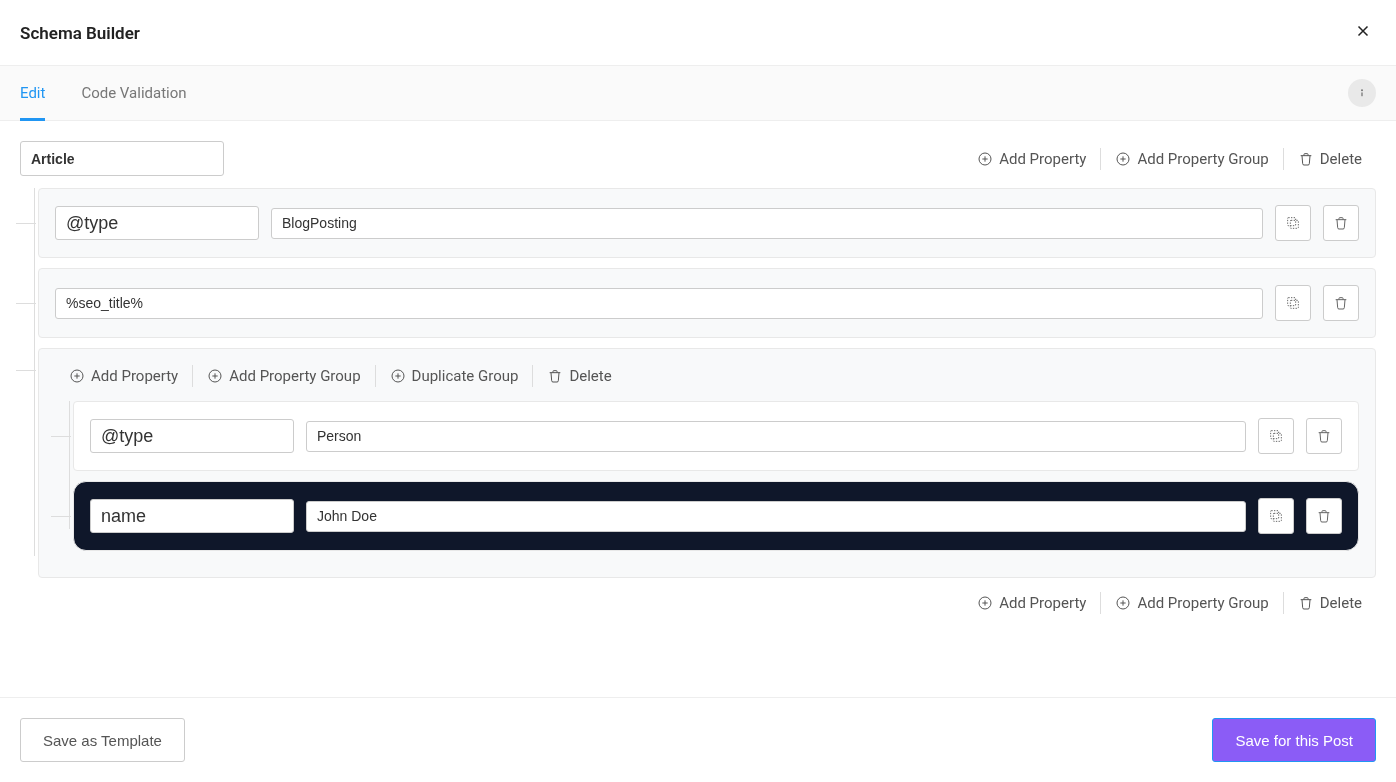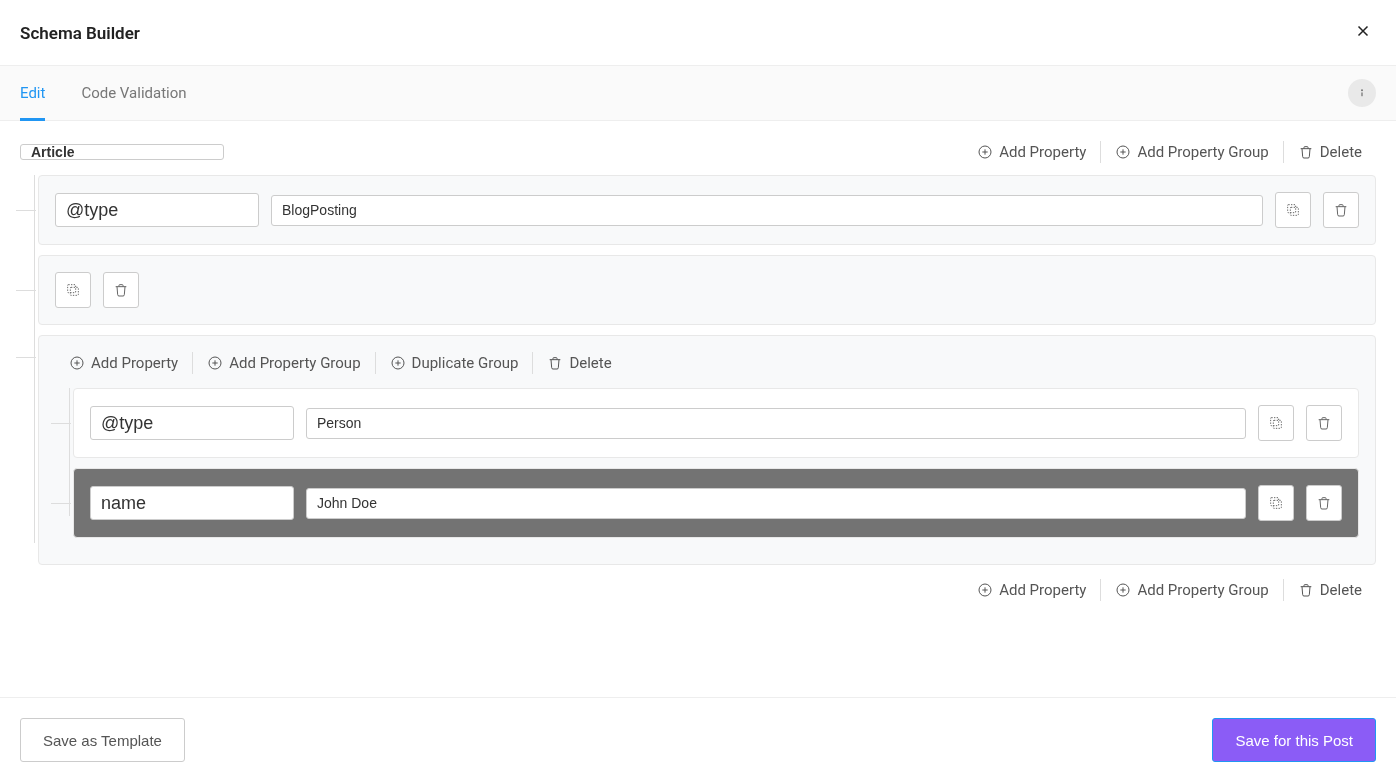--- a/index.html
+++ b/index.html
@@ -13,21 +13,21 @@
 .tabs-bar { display: flex; align-items: center; justify-content: space-between; background: #fafafa; border-top: 1px solid #eee; border-bottom: 1px solid #eee; padding: 0 20px; }
 .tabs-left { display: flex; gap: 36px; align-items: center; }
 .tab { padding: 18px 0 16px 0; font-size: 15px; color: #777; cursor: pointer; border-bottom: 3px solid transparent; margin-bottom: -1px; }
 .tab.active { color: #2196f3; border-bottom-color: #2196f3; }
 .info-icon-wrap { width: 28px; height: 28px; border-radius: 50%; background: #e9e9e9; display: flex; align-items: center; justify-content: center; cursor: pointer; }
 .info-icon-wrap svg { width: 16px; height: 16px; }
 
 .content { flex: 1; overflow: auto; padding: 20px; }
 
 .group-header, .actions-row { display: flex; align-items: center; justify-content: space-between; margin-bottom: 12px; }
-.group-label-input { width: 204px; height: 16px; border: 1px solid #ccc; border-radius: 3px; padding: 0 10px; font-size: 14px; font-weight: 600; color: #333; background: #fff; }
+.group-label-input { width: 204px; height: 35px; border: 1px solid #ccc; border-radius: 3px; padding: 0 10px; font-size: 14px; font-weight: 600; color: #333; background: #fff; }
 .subgroup .group-label-input { font-weight: 500; }
 
 .header-actions { display: flex; align-items: center; }
 .header-action { display: flex; align-items: center; gap: 6px; padding: 0 14px; color: #555; font-size: 15px; cursor: pointer; border-left: 1px solid #ddd; height: 22px; }
 .header-action:first-child { border-left: none; }
 .header-action svg { width: 16px; height: 16px; }
 
 .group-body { margin-left: 18px; position: relative; }
 .group-body::before { content: ""; position: absolute; left: -4px; top: 0; bottom: 22px; width: 1px; background: #ddd; }
 
@@ -121,20 +121,21 @@
         <div class="icon-btn">
           <svg viewBox="0 0 24 24" fill="none" stroke="#666" stroke-width="1.5">
               <path d="M4 7h16M9 7V5a1 1 0 011-1h4a1 1 0 011 1v2M6 7l1 12a2 2 0 002 2h6a2 2 0 002-2l1-12"></path>
             </svg>
         </div>
       </div>
     </div>
 
     <div class="prop-row">
       <div class="prop-card">
+        <input class="value-input" value="%seo_title%" style="">
         <div class="icon-btn">
           <svg viewBox="0 0 24 24" fill="none" stroke="#666" stroke-width="1.5" stroke-dasharray="2 2">
               <rect x="4" y="4" width="12" height="12" rx="1"></rect>
               <rect x="8" y="8" width="12" height="12" rx="1"></rect>
             </svg>
         </div>
         <div class="icon-btn">
           <svg viewBox="0 0 24 24" fill="none" stroke="#666" stroke-width="1.5">
               <path d="M4 7h16M9 7V5a1 1 0 011-1h4a1 1 0 011 1v2M6 7l1 12a2 2 0 002 2h6a2 2 0 002-2l1-12"></path>
             </svg>
@@ -189,21 +190,21 @@
                   </svg>
               </div>
               <div class="icon-btn">
                 <svg viewBox="0 0 24 24" fill="none" stroke="#666" stroke-width="1.5">
                     <path d="M4 7h16M9 7V5a1 1 0 011-1h4a1 1 0 011 1v2M6 7l1 12a2 2 0 002 2h6a2 2 0 002-2l1-12"></path>
                   </svg>
               </div>
             </div>
           </div>
           <div class="prop-row">
-            <div class="prop-card" style="background:#737373;">
+            <div class="prop-card" style="background:#0f172a;border-radius:13px;">
               <input class="key-input" value="name" style="">
               <input class="value-input" value="John Doe" style="">
               <div class="icon-btn">
                 <svg viewBox="0 0 24 24" fill="none" stroke="#666" stroke-width="1.5" stroke-dasharray="2 2">
                     <rect x="4" y="4" width="12" height="12" rx="1"></rect>
                     <rect x="8" y="8" width="12" height="12" rx="1"></rect>
                   </svg>
               </div>
               <div class="icon-btn">
                 <svg viewBox="0 0 24 24" fill="none" stroke="#666" stroke-width="1.5">

